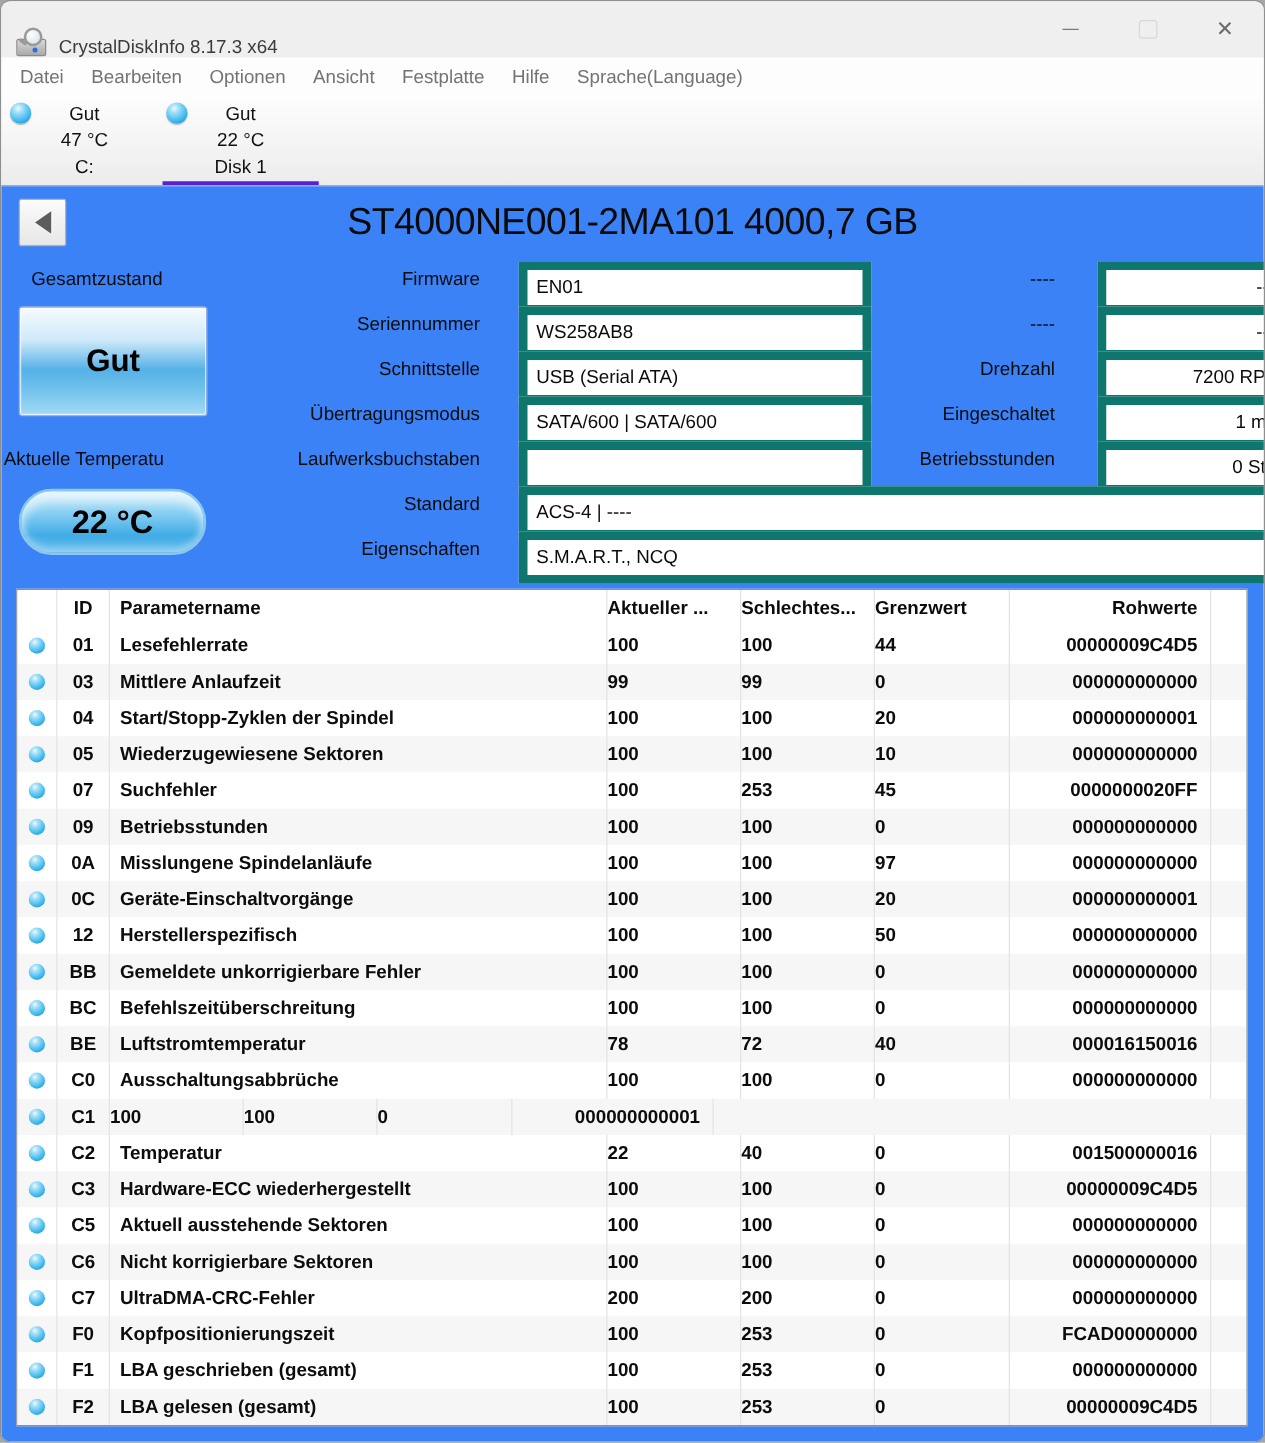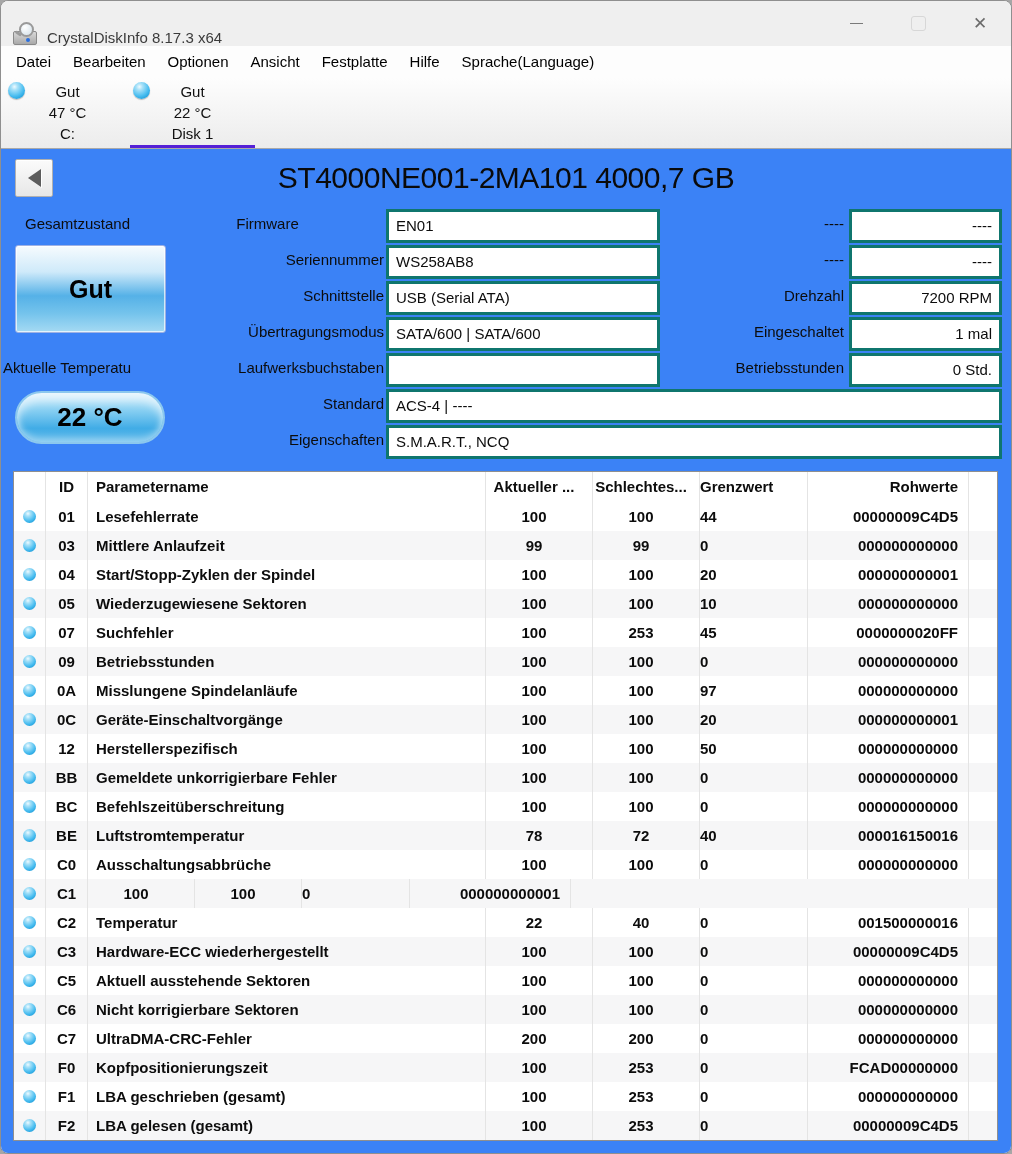--- a/index.html
+++ b/index.html
@@ -13,52 +13,52 @@
   .app-icon .lens{position:absolute;left:6px;top:0;width:11px;height:11px;border:2.5px solid #9a9a9a;border-radius:50%;background:radial-gradient(circle at 35% 30%,#ffffff,#dfe8ee 70%);}
   .app-icon .handle{position:absolute;left:2px;top:10px;width:7px;height:2.5px;background:#9a9a9a;transform:rotate(35deg);border-radius:2px;}
   .titlebar-text{margin-left:8px;font-size:15px;color:#3b3b3b;}
   .win-controls{position:absolute;right:0;top:0;height:45px;display:flex;}
   .win-btn{width:62px;height:45px;display:flex;align-items:center;justify-content:center;color:#6e6e6e;font-size:15px;cursor:default;}
   .min-glyph{width:13px;height:0;border-top:1.5px solid #7a7a7a;}
   .max-glyph{width:13px;height:13px;border:1.5px solid #d7d7d7;border-radius:3px;}
   .close-glyph{font-size:17px;color:#6c6c6c;line-height:1;}
   
   .menubar{height:32px;background:#fdfdfd;display:flex;align-items:center;padding-left:4px;}
-  .menu-item{padding:0 11px;font-size:15px;color:#000000;line-height:32px;cursor:default;}
+  .menu-item{padding:0 11px;font-size:15px;color:#737373;line-height:32px;cursor:default;}
   
   .diskstrip{height:70px;background:linear-gradient(#fdfdfd,#ececec);border-bottom:1px solid #a9a9a9;display:flex;padding-left:4px;position:relative;}
   .disk-tab{width:125px;position:relative;padding-top:3px;text-align:center;font-size:15px;color:#111;line-height:21px;cursor:default;}
   .disk-tab .orb{position:absolute;left:3px;top:4px;}
   .orb{width:17px;height:17px;border-radius:50%;background:radial-gradient(circle at 38% 28%,#eefaff 0%,#a8e1f8 20%,#49bdf0 58%,#1697d6 88%,#0e84c2 100%);box-shadow:0 1px 1px rgba(0,0,0,.25);}
   .disk-underline{position:absolute;left:0;bottom:0;width:100%;height:3px;background:#5520d6;display:none;}
   .disk-tab.selected .disk-underline{display:block;}
   
   .content{position:relative;width:100%;height:1004px;background:#3b82f6;font-size:15px;color:#0c0c0c;}
   .back-btn{position:absolute;left:14px;top:10px;width:36px;height:36px;background:linear-gradient(#fbfbfb,#e7e7e7);border:1px solid #b0b0b0;border-radius:2px;display:flex;align-items:center;justify-content:center;box-shadow:inset 0 1px 0 #fff;}
   .back-glyph{width:0;height:0;border-top:9px solid transparent;border-bottom:9px solid transparent;border-right:13px solid #5c5c5c;filter:drop-shadow(1px 1px 0 #fff);}
   .drive-title{position:absolute;left:0;top:12px;width:100%;text-align:center;font-size:30px;color:#0a0a0a;letter-spacing:-.5px;}
   .health-label{position:absolute;left:24px;top:66px;}
   .health-btn{position:absolute;left:14px;top:96px;width:149px;height:86px;border:1px solid #9db1e4;border-radius:3px;background:linear-gradient(180deg,#f6fbfe 0%,#cfeafa 30%,#55b1e7 58%,#74c3ec 78%,#a5daf3 100%);display:flex;align-items:center;justify-content:center;font-size:25px;font-weight:bold;color:#000;box-shadow:inset 0 0 0 1px rgba(255,255,255,.7);}
   .temp-label{position:absolute;left:2px;top:210px;width:166px;white-space:nowrap;overflow:hidden;}
   .temp-badge{position:absolute;left:14px;top:242px;width:150px;height:53px;border-radius:27px;background:linear-gradient(180deg,#d3eefb 0%,#8ed2f3 32%,#41ace6 72%,#63bbEB 100%);border:2px solid #8cc8ee;box-shadow:inset 0 8px 8px rgba(255,255,255,.55),inset 0 -4px 6px rgba(255,255,255,.35);display:flex;align-items:center;justify-content:center;font-size:26px;font-weight:bold;color:#000;box-sizing:border-box;}
   
   .field-label{position:absolute;height:30px;line-height:30px;text-align:right;white-space:nowrap;}
-  .field-box{position:absolute;height:28px;line-height:28px;border:3px solid #0f766e;background:#fff;padding:0 7px;white-space:nowrap;overflow:hidden;}
+  .field-box{position:absolute;height:28px;line-height:28px;border:7px solid #0f766e;background:#fff;padding:0 7px;white-space:nowrap;overflow:hidden;margin-left:29px;}
   .fb-left{text-align:left;}
   .fb-right{text-align:right;}
   
   .smart-table{position:absolute;left:12px;top:322px;width:985px;border:1px solid #8f8f8f;box-sizing:border-box;background:#fff;}
   .t-row{display:flex;height:29px;line-height:29px;background:#fff;font-weight:bold;}
   .t-row.alt{background:#f6f6f7;}
   .t-row.header{height:30px;line-height:30px;background:#fff;}
   .t-cell{box-sizing:border-box;border-right:1px solid #e4e4e4;overflow:hidden;white-space:nowrap;}
   .c-status{width:32px;display:flex;align-items:center;justify-content:center;}
   .c-id{width:42px;text-align:center;}
   .c-name{width:398px;padding-left:8px;text-align:left;}
-  .c-cur,.c-worst{width:107px;text-align:center;padding-right:10px;}
+  .c-cur,.c-worst{width:107px;text-align:left;padding-right:10px;}
   .c-thr{width:108px;text-align:left;padding-right:20px;}
   .c-raw{width:161px;text-align:right;padding-right:10px;}
   .c-fill{flex:1;border-right:none;}
   .row-orb{width:13px;height:13px;border-radius:50%;background:radial-gradient(circle at 38% 28%,#eefaff 0%,#a8e1f8 20%,#49bdf0 58%,#1697d6 88%,#0e84c2 100%);}
 </style>
 </head>
 <body>
 
 <div class="window">
 
@@ -114,21 +114,21 @@
       <div class="back-glyph"></div>
     </div>
     <div class="drive-title">ST4000NE001-2MA101 4000,7 GB</div>
 
     <div class="health-label">Gesamtzustand</div>
     <div class="health-btn">Gut</div>
     <div class="temp-label">Aktuelle Temperatu</div>
     <div class="temp-badge">22 °C</div>
 
     <div id="fields">
-        <div class="field-label" style="left: 150px; width: 233px; top: 60px; text-align: center;">Firmware</div>
+        <div class="field-label" style="left: 150px; width: 233px; top: 60px;">Firmware</div>
         <div class="field-box fb-left" style="left: 385px; width: 254px; top: 60px;">EN01</div>
         <div class="field-label" style="left: 660px; width: 183px; top: 60px;">----</div>
         <div class="field-box fb-right" style="left: 848px; width: 133px; top: 60px;">----</div>
         <div class="field-label" style="left: 150px; width: 233px; top: 96px;">Seriennummer</div>
         <div class="field-box fb-left" style="left: 385px; width: 254px; top: 96px;">WS258AB8</div>
         <div class="field-label" style="left: 660px; width: 183px; top: 96px;">----</div>
         <div class="field-box fb-right" style="left: 848px; width: 133px; top: 96px;">----</div>
         <div class="field-label" style="left: 150px; width: 233px; top: 132px;">Schnittstelle</div>
         <div class="field-box fb-left" style="left: 385px; width: 254px; top: 132px;">USB (Serial ATA)</div>
         <div class="field-label" style="left: 660px; width: 183px; top: 132px;">Drehzahl</div>

